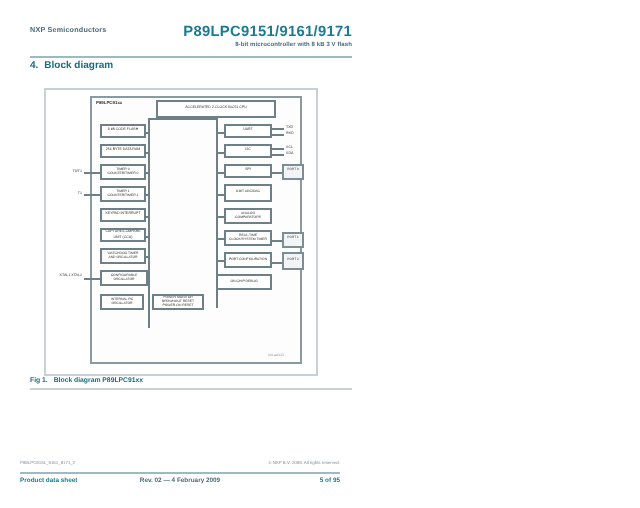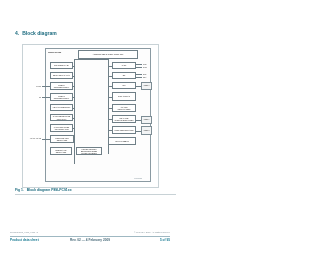--- a/index.html
+++ b/index.html
@@ -149,20 +149,26 @@
   .ft-br{
     position:absolute;right:10px;top:237.5px;
     font-size:3.2px;font-weight:bold;color:#1b7b93;white-space:nowrap;
   }
 </style>
 </head>
 <body>
 
 <div class="page">
 
+  <div class="hdr">
+    <div class="hdr-left">NXP Semiconductors</div>
+    <div class="hdr-title">P89LPC9151/9161/9171</div>
+    <div class="hdr-sub">8-bit microcontroller with 8 kB 3 V flash</div>
+    <div class="hdr-rule"></div>
+  </div>
 
   <div class="sect">
     <span class="num">4.</span><span>Block diagram</span>
   </div>
 
   <div class="fig-frame"></div>
 
   <div class="chip"></div>
   <div class="chip-label">P89LPC91xx</div>
 

